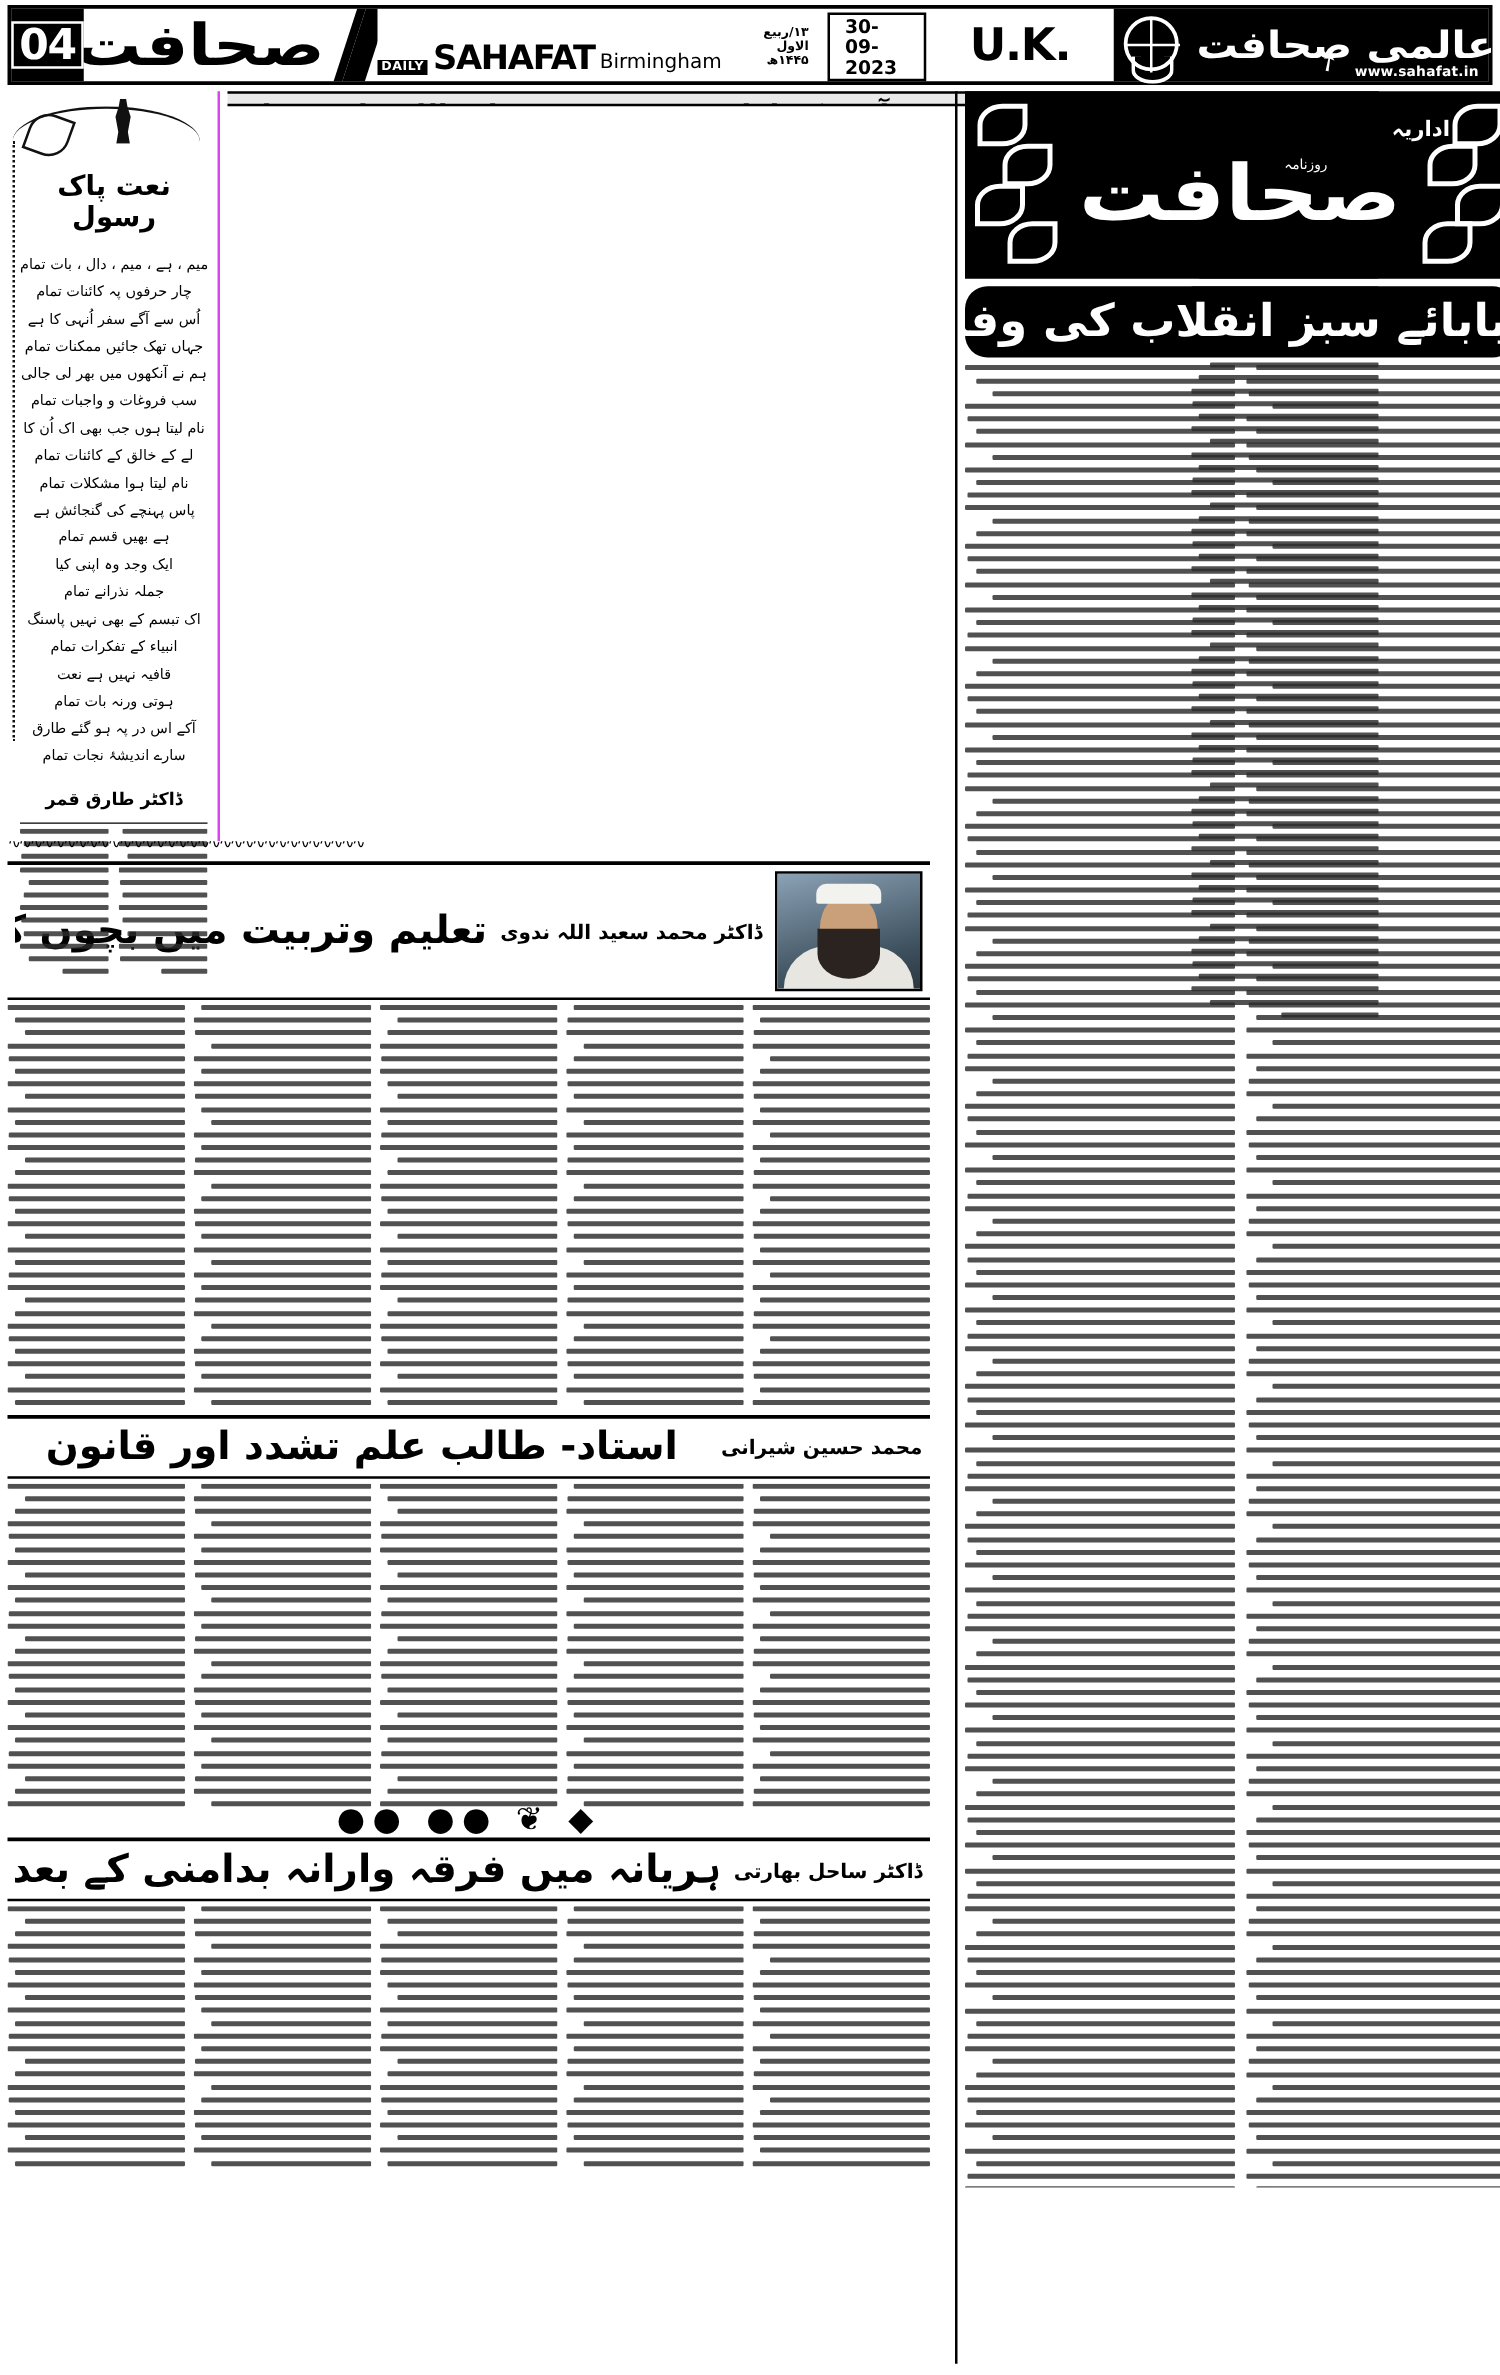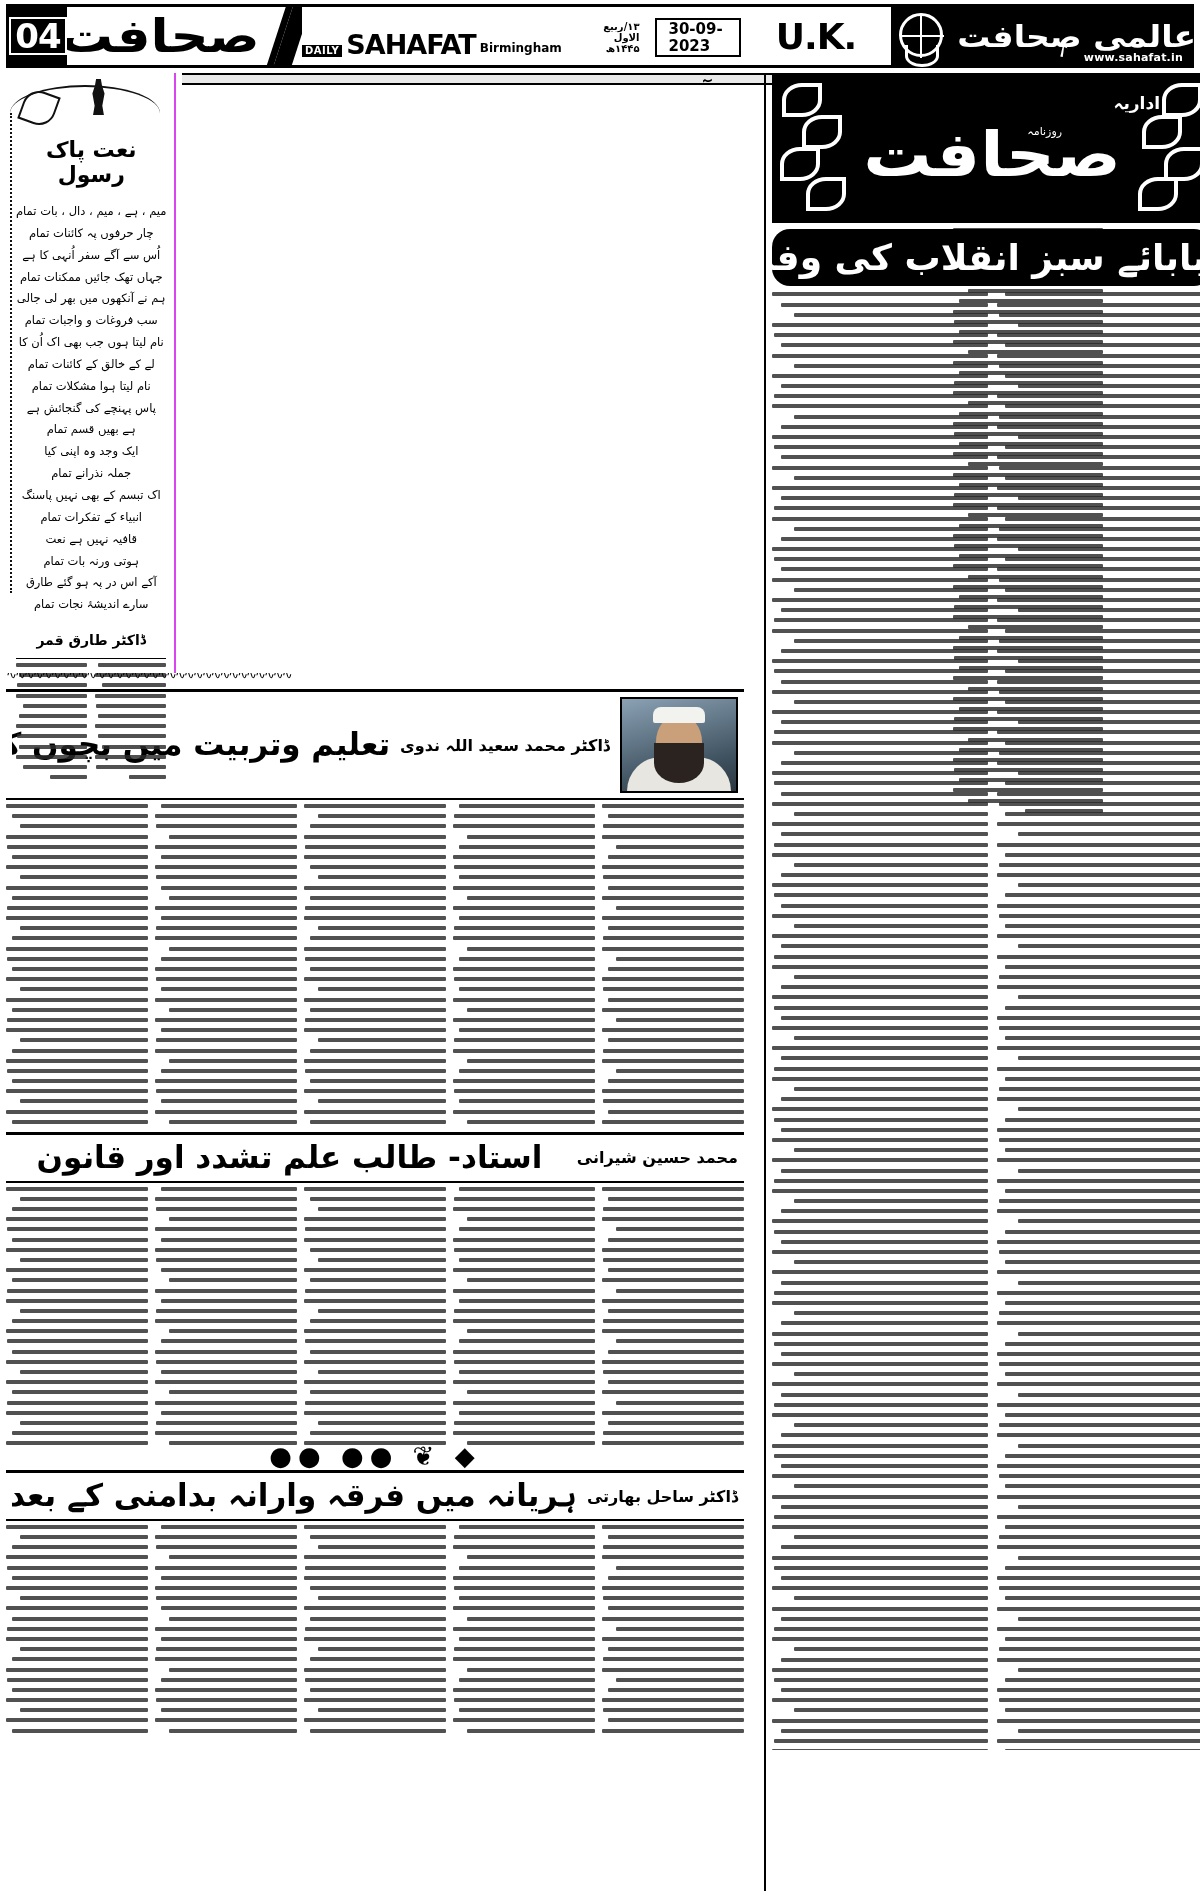--- a/index.html
+++ b/index.html
@@ -42,21 +42,21 @@
   .mh-center{
     flex:1; display:flex; flex-direction:row; align-items:center;
     justify-content:center; gap:15px; padding-top:2px;
   }
   .mh-daily-row{ display:flex; align-items:flex-end; gap:4px; }
   .mh-daily{
     background:#000;color:#fff;font-size:10px;font-weight:bold;
     padding:1px 3px; line-height:1; letter-spacing:.5px;
   }
   .mh-sahafat{ font-size:27px; font-weight:bold; letter-spacing:-1px; line-height:.9; }
-  .mh-city{ font-size:12px; font-weight:bold; padding-bottom:2px;margin-top:24px; }
+  .mh-city{ font-size:16px; font-weight:normal; padding-bottom:2px;margin-top:24px; }
   .mh-hijri{ font-size:10px; direction:rtl; font-weight:bold; }
   .mh-date{
     border:2px solid #000; padding:1px 12px; font-size:15px;
     font-weight:bold; line-height:1.1; margin-top:1px;
   }
   .mh-uk{
     flex:0 0 150px; display:flex; align-items:center; justify-content:center;
     font-size:36px; font-weight:bold; letter-spacing:-1px;
   }
   .mh-right{

